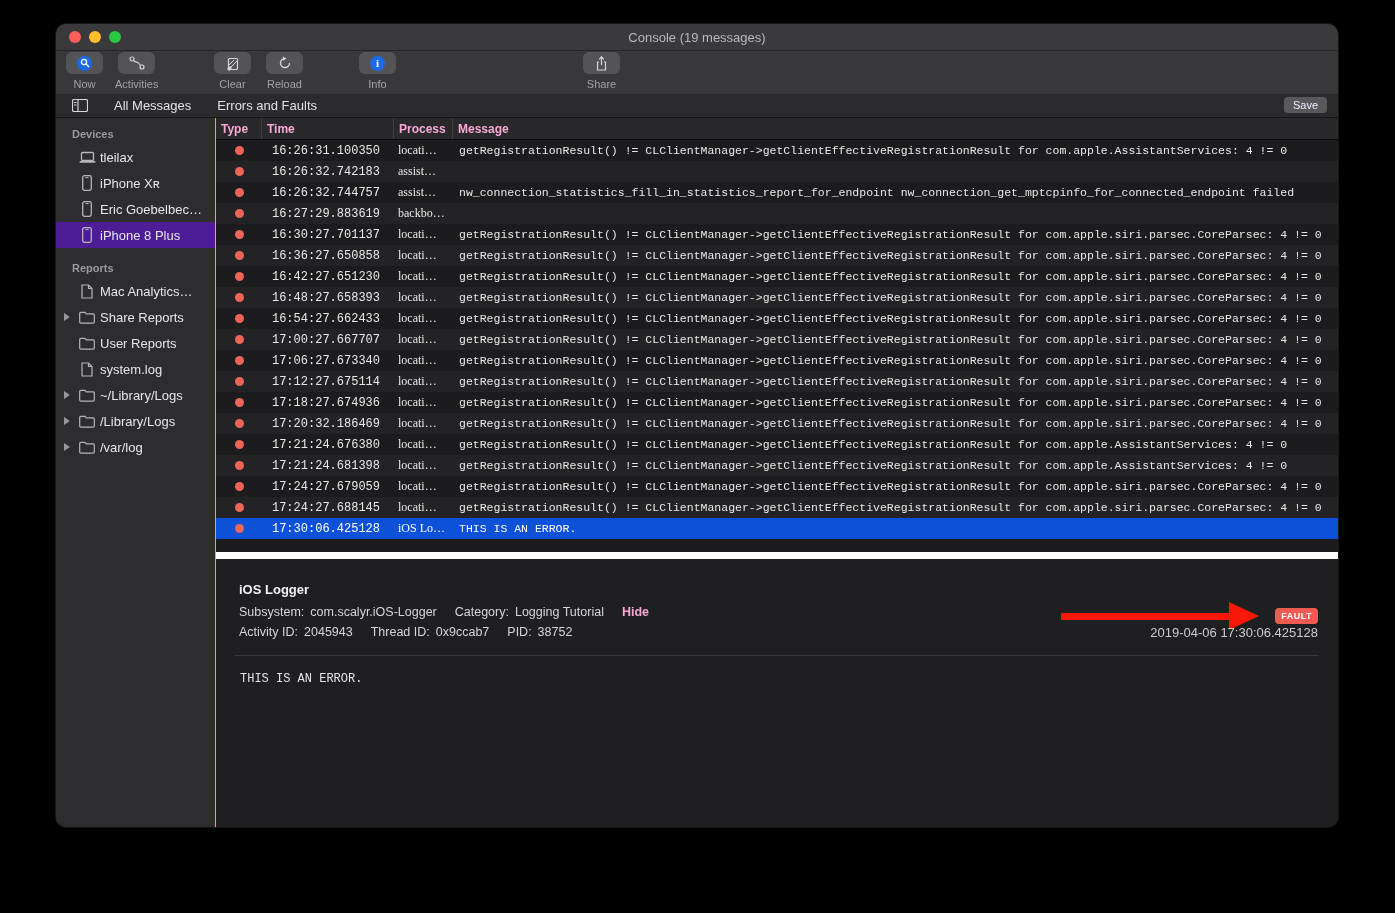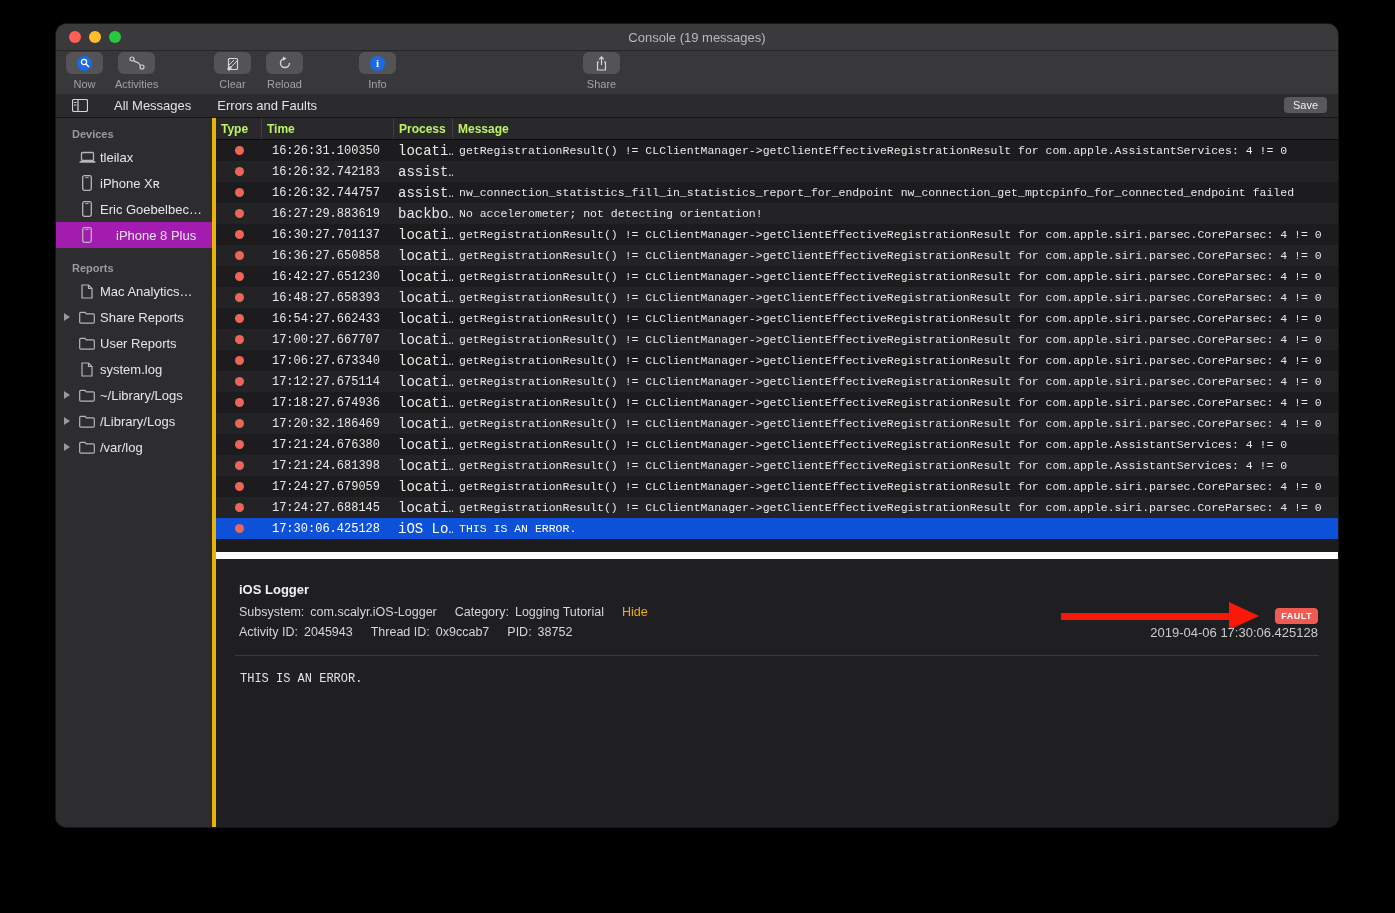--- a/index.html
+++ b/index.html
@@ -42,65 +42,65 @@
   
   .tabbar { height:24px; background:#2b2b2d; border-bottom:1px solid #161618;
             display:flex; align-items:center; position:relative; flex:0 0 auto; }
   .sidebar-toggle { margin-left:16px; display:flex; align-items:center; }
   .tab { font-size:13px; color:#e2e2e5; margin-left:26px; }
   .savebtn { position:absolute; right:11px; top:3px; background:#59595c; color:#eef;
              font-size:11px; padding:2px 9px; border-radius:4px; }
 
   
   .body { flex:1; display:flex; min-height:0; }
-  .sidebar { width:160px; background:#2d2d2f; border-right:4px solid #eab308;
+  .sidebar { width:160px; background:#2d2d2f; border-right:1px solid #eab308;
              flex:0 0 auto; padding-top:6px; }
   .sheader { font-size:11px; font-weight:bold; color:#9a9aa0; padding:4px 0 3px 16px; height:20px; }
   .sitem { height:26px; display:flex; align-items:center; font-size:13px; color:#e6e6e9;
            position:relative; }
-  .sitem.selected { background:#a21caf;padding-left:16px; }
+  .sitem.selected { background:#4c1d95; }
   .disc { position:absolute; left:8px; width:0; height:0;
           border-left:6px solid #97979c; border-top:4px solid transparent;
           border-bottom:4px solid transparent; }
   .sicon { position:absolute; left:22px; width:18px; display:flex; justify-content:center; }
   .slabel { margin-left:44px; white-space:nowrap; overflow:hidden; }
   .sgap { height:10px; }
 
   
   .main { flex:1; display:flex; flex-direction:column; min-width:0; background:#1c1c1e; }
   .thead { height:22px; background:#29292b; border-bottom:1px solid #0c0c0c;
-           display:flex; font-size:12px; font-weight:bold; color:#bef264; flex:0 0 auto; }
+           display:flex; font-size:12px; font-weight:bold; color:#f9a8d4; flex:0 0 auto; }
   .th { display:flex; align-items:center; padding-left:5px; border-right:1px solid #3e3e40; }
   .th.type { width:46px; }
   .th.time { width:132px; }
   .th.process { width:59px; }
   .th.message { flex:1; border-right:none; }
 
   .rows { flex:0 0 auto; }
   .row { height:21px; display:flex; align-items:center; font-size:11.5px; color:#e8e8e8; }
   .row:nth-child(odd) { background:#1c1c1e; }
   .row:nth-child(even) { background:#232326; }
   .row.selected { background:#0d51d9 !important; color:#fff; }
   .cell-type { width:46px; display:flex; justify-content:center; flex:0 0 auto; }
   .dot { width:9px; height:9px; border-radius:50%; background:#ec6559; }
   .cell-time { width:132px; text-align:right; padding-right:14px; flex:0 0 auto; font-size:12px; }
-  .cell-process { width:59px; padding-left:4px; flex:0 0 auto; white-space:nowrap; overflow:hidden; font-size:14px;}
+  .cell-process { width:59px; padding-left:4px; flex:0 0 auto; white-space:nowrap; overflow:hidden; font-size:12px;font-family:Liberation Serif, serif;}
   .cell-message { flex:1; padding-left:6px; white-space:nowrap; overflow:hidden; }
 
   .spacer { flex:1; background:#1c1c1e; }
 
   
   .detail { height:275px; flex:0 0 auto; background:#1f1f21; border-top:7px solid #ffffff;
             position:relative; font-size:12.5px; color:#d6d6da; }
   .d-title { position:absolute; left:23px; top:23px; font-size:13px; font-weight:bold; color:#f2f2f4; }
   .d-meta1 { position:absolute; left:23px; top:46px; }
   .d-meta2 { position:absolute; left:23px; top:66px; }
   .d-meta1 span, .d-meta2 span { margin-right:6px; }
   .gap2 { margin-left:12px; }
-  .hide-link { color:#eab308; margin-left:12px; }
+  .hide-link { color:#f9a8d4; margin-left:12px;font-weight:bold; }
   .d-divider { position:absolute; left:19px; right:19px; top:96px; height:1px; background:#3a3a3c; }
   .d-message { position:absolute; left:24px; top:113px; font-size:12px; color:#e4e4e6; }
 
   .annotation { position:absolute; top:43px; right:20px; display:flex; align-items:center; }
   .arrow-line { width:168px; height:7px; background:#f91708; }
   .arrow-head { width:0; height:0; border-left:30px solid #f91708;
                 border-top:14px solid transparent; border-bottom:14px solid transparent; }
   .badge { margin-left:16px; background:#ef5a52; color:#fff; font-size:9px; font-weight:bold;
            letter-spacing:.5px; padding:3px 6px; border-radius:4px; }
   .d-timestamp { position:absolute; right:20px; top:66px; font-size:13px; color:#cbcbcf; }
@@ -341,21 +341,20 @@
             <div class="cell-time mono">16:26:32.744757</div>
             <div class="cell-process mono">assist…</div>
             <div class="cell-message mono">nw_connection_statistics_fill_in_statistics_report_for_endpoint nw_connection_get_mptcpinfo_for_connected_endpoint failed</div>
           </div>
           <div class="row">
             <div class="cell-type">
               <div class="dot"></div>
             </div>
             <div class="cell-time mono">16:27:29.883619</div>
             <div class="cell-process mono">backbo…</div>
-            <div class="cell-message mono">No accelerometer; not detecting orientation!</div>
           </div>
           <div class="row">
             <div class="cell-type">
               <div class="dot"></div>
             </div>
             <div class="cell-time mono">16:30:27.701137</div>
             <div class="cell-process mono">locati…</div>
             <div class="cell-message mono">getRegistrationResult() != CLClientManager-&gt;getClientEffectiveRegistrationResult for com.apple.siri.parsec.CoreParsec: 4 != 0</div>
           </div>
           <div class="row">

